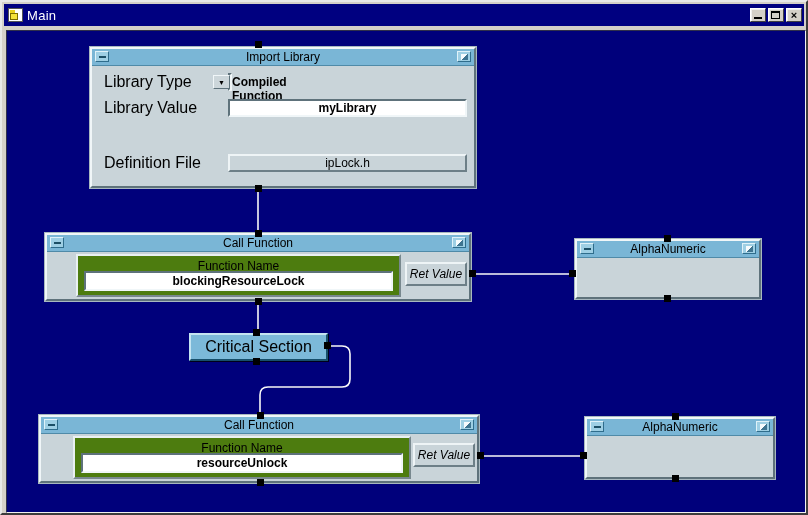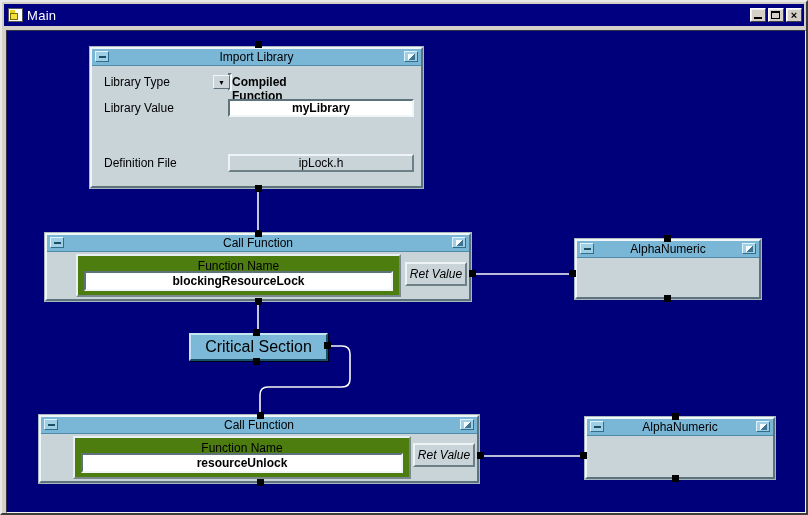--- a/index.html
+++ b/index.html
@@ -38,21 +38,21 @@
   .tbtn { position:absolute; top:2px; width:14px; height:11px; background:#9ecfe4;
           border:1px solid; border-color:#dff2f9 #2f6d8c #2f6d8c #dff2f9; }
   .tbtn.left { left:3px; } .tbtn.right { right:3px; }
   .tbtn .dash { position:absolute; left:3px; top:4px; width:7px; height:2px; background:#1c4f66; }
   .tbtn .diag { position:absolute; left:3px; top:2px; width:7px; height:6px;
                 background:linear-gradient(135deg,#f6fbfd 48%, #3e7490 52%); }
   .blk-body { position:relative; width:100%; }
 
   
   .il-row { position:absolute; left:0; right:0; height:18px; display:flex; align-items:center; }
-  .il-label { position:absolute; left:12px; font-size:12px; }
+  .il-label { position:absolute; left:12px; font-size:16px; }
   .il-field { position:absolute; left:136px; right:7px; height:18px; }
   .sunken-white { background:#fff; border:2px solid; border-color:#5e727b #f0f6f8 #f0f6f8 #5e727b;
                   text-align:center; font-size:12px; line-height:14px;font-weight:bold; }
   .raised-gray  { background:#c9d4d9; border:2px solid; border-color:#eef4f6 #6d7f87 #6d7f87 #eef4f6;
                   text-align:center; font-size:12px; line-height:14px; }
   .dropdown { position:relative; }
   .dd-text { position:absolute; left:2px; right:19px; top:0; bottom:0; line-height:14px; text-align:center; }
   .dd-btn { position:absolute; right:0; top:0; bottom:0; width:17px; background:#ccd6da;
             border:1px solid; border-color:#f0f6f8 #5e727b #5e727b #f0f6f8;
             font-size:7px; line-height:13px; text-align:center; color:#000; }
@@ -94,21 +94,21 @@
     <svg class="wires" width="800" height="483" viewBox="0 0 800 483">
       <g stroke="#f8f8f8" stroke-width="1.6" fill="none" stroke-linejoin="round" stroke-linecap="square">
         <path d="M251 158 L251 202"></path>
         <path d="M251 270 L251 302"></path>
         <path d="M466 243 L566 243"></path>
         <path d="M320 315 L335 315 Q343 315 343 323 L343 348 Q343 356 335 356 L261 356 Q253 356 253 364 L253 384"></path>
         <path d="M474 425 L577 425"></path>
       </g>
     </svg>
 
-    <div class="blk" style="left:83px; top:16px; width:333px; height:141px;">
+    <div class="blk" style="left:83px; top:16px; width:386px; height:141px;">
       <div class="blk-title">
         <div class="tbtn left">
             <div class="dash"></div>
           </div>
         <span class="blk-title-text">Import Library</span>
         <div class="tbtn right">
             <div class="diag"></div>
           </div>
       </div>
       <div class="blk-body" style="height:120px;">

